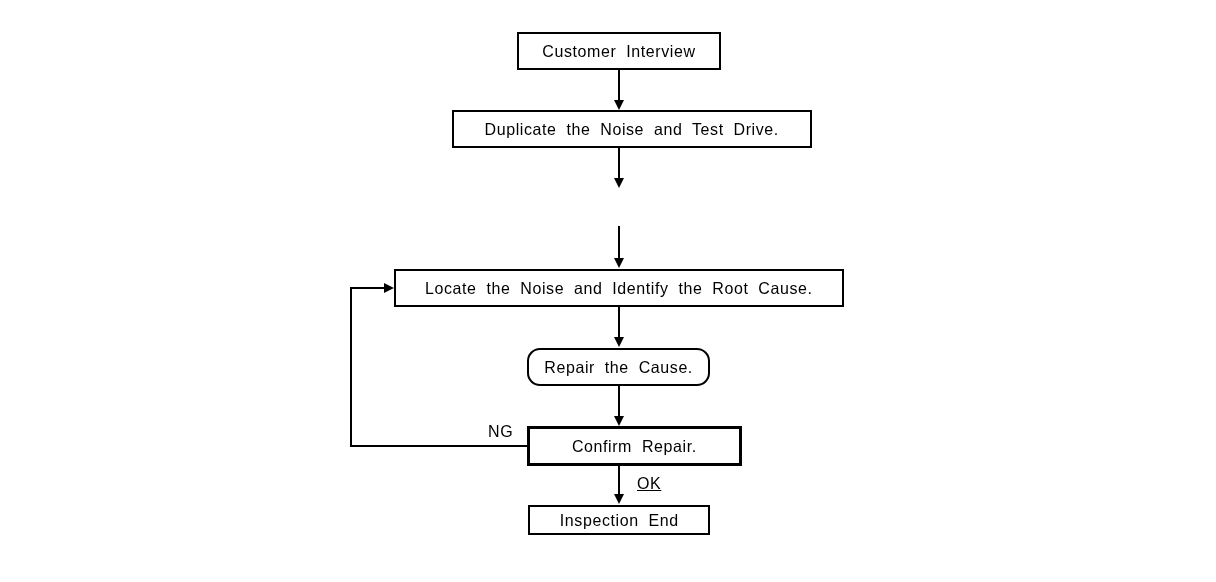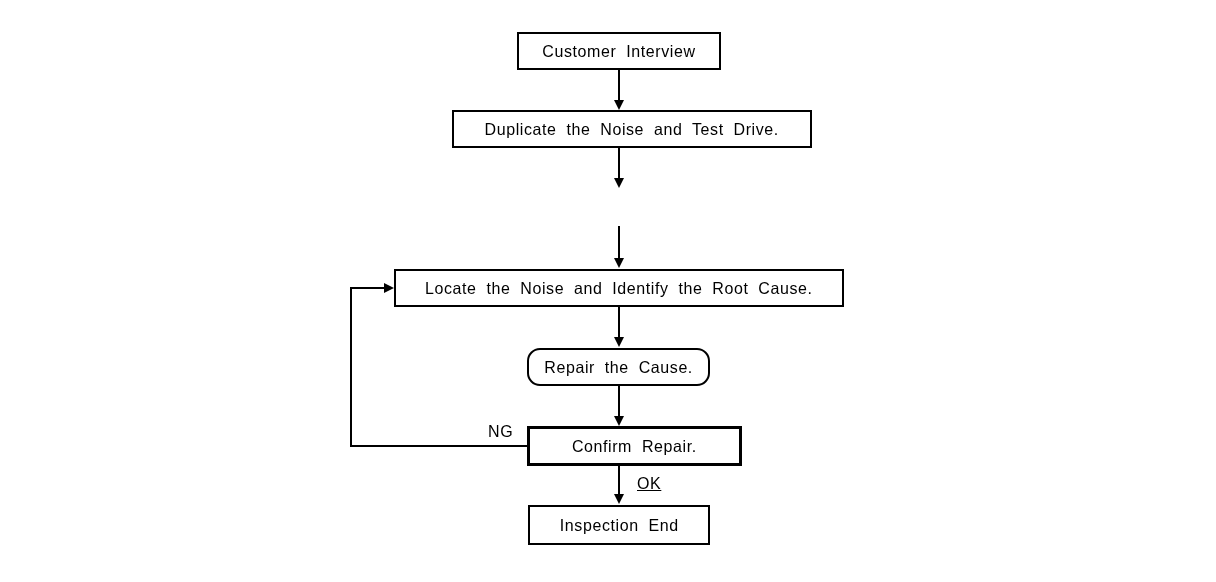--- a/index.html
+++ b/index.html
@@ -120,17 +120,17 @@
   <div class="edge-h" style="left:350px; top:445px; width:178px;"></div>
   <div class="edge-v" style="left:350px; top:287px; height:160px;"></div>
   <div class="edge-h" style="left:350px; top:287px; width:36px;"></div>
   <div class="arrow-right" style="left:384px; top:283px;"></div>
   <div class="edge-label" style="left:488px; top:424px;">NG</div>
 
   <div class="edge-v" style="left:618px; top:466px; height:29px;"></div>
   <div class="arrow-down" style="left:614px; top:494px;"></div>
   <div class="edge-label" style="left:637px; top:476px;text-decoration:underline;">OK</div>
 
-  <div class="node" style="left:528px; top:505px; width:182px; height:40px;">
+  <div class="node" style="left:528px; top:505px; width:182px; height:30px;">
     <span class="node-label">Inspection End</span>
   </div>
 
 </div>
 
 </body></html>

